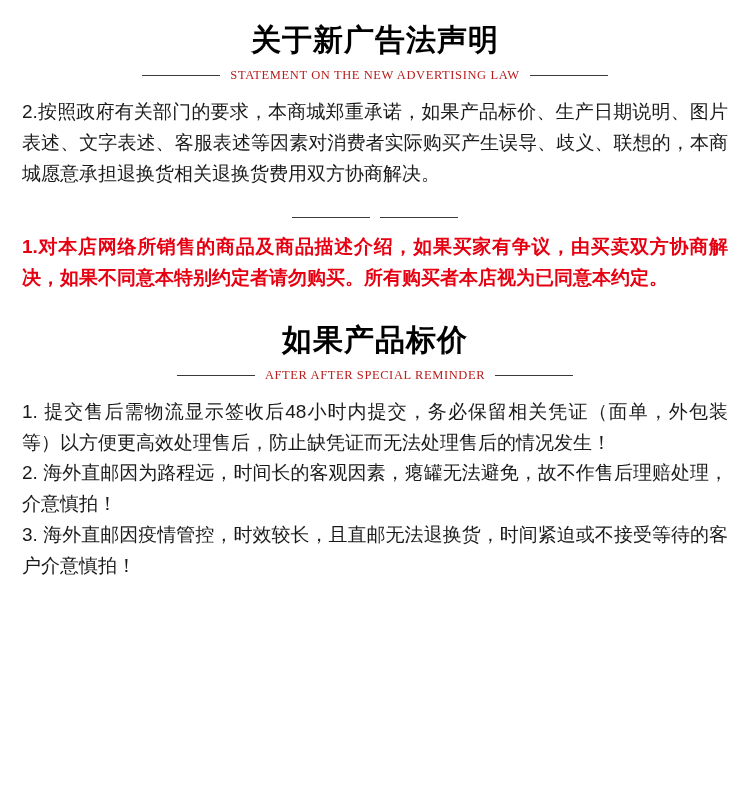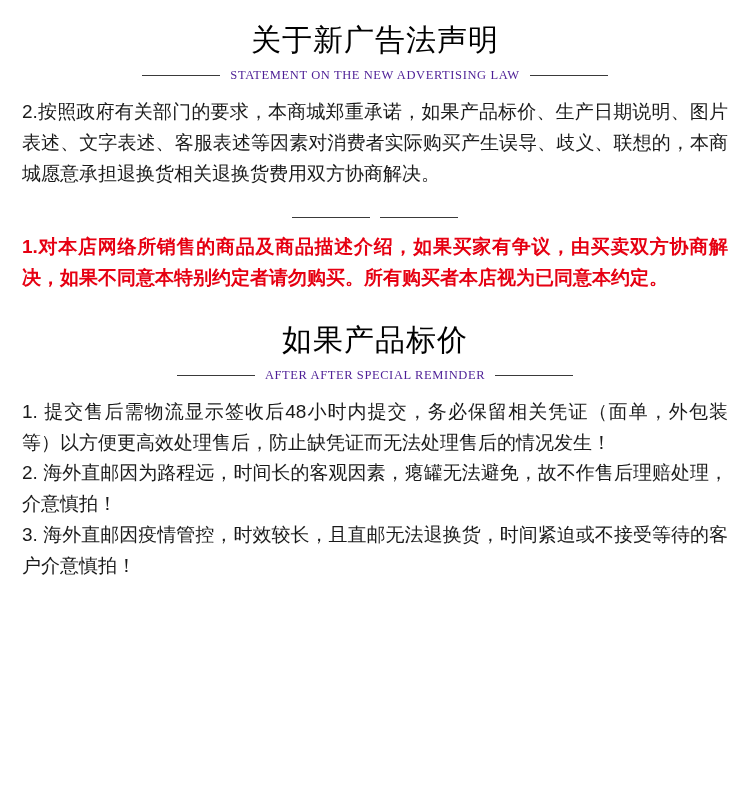--- a/index.html
+++ b/index.html
@@ -16,21 +16,21 @@
   .page {
     width: 750px;
     box-sizing: border-box;
     padding: 18px 22px 26px 22px;
   }
 
   
   .section-title {
     text-align: center;
     font-size: 30px;
-    font-weight: normal;
+    font-weight: bold;
     color: #000000;
     letter-spacing: 1px;
     line-height: 1.2;
     margin: 0 0 10px 0;
   }
   .section-title.first { margin-top: 4px; }
 
   .subtitle-row {
     display: flex;
     align-items: center;
@@ -40,21 +40,21 @@
   }
   .subtitle-rule {
     height: 1px;
     background: #3a3a3a;
     width: 78px;
     flex: 0 0 auto;
   }
   .subtitle-text {
     font-size: 12.5px;
     letter-spacing: 0.6px;
-    color: #4c1d95;
+    color: #b91c1c;
     white-space: nowrap;
     font-family: "Liberation Serif", "DejaVu Serif", serif;
   }
 
   
   .para {
     font-size: 19px;
     line-height: 1.62;
     color: #1a1a1a;
     margin: 0 0 2px 0;

